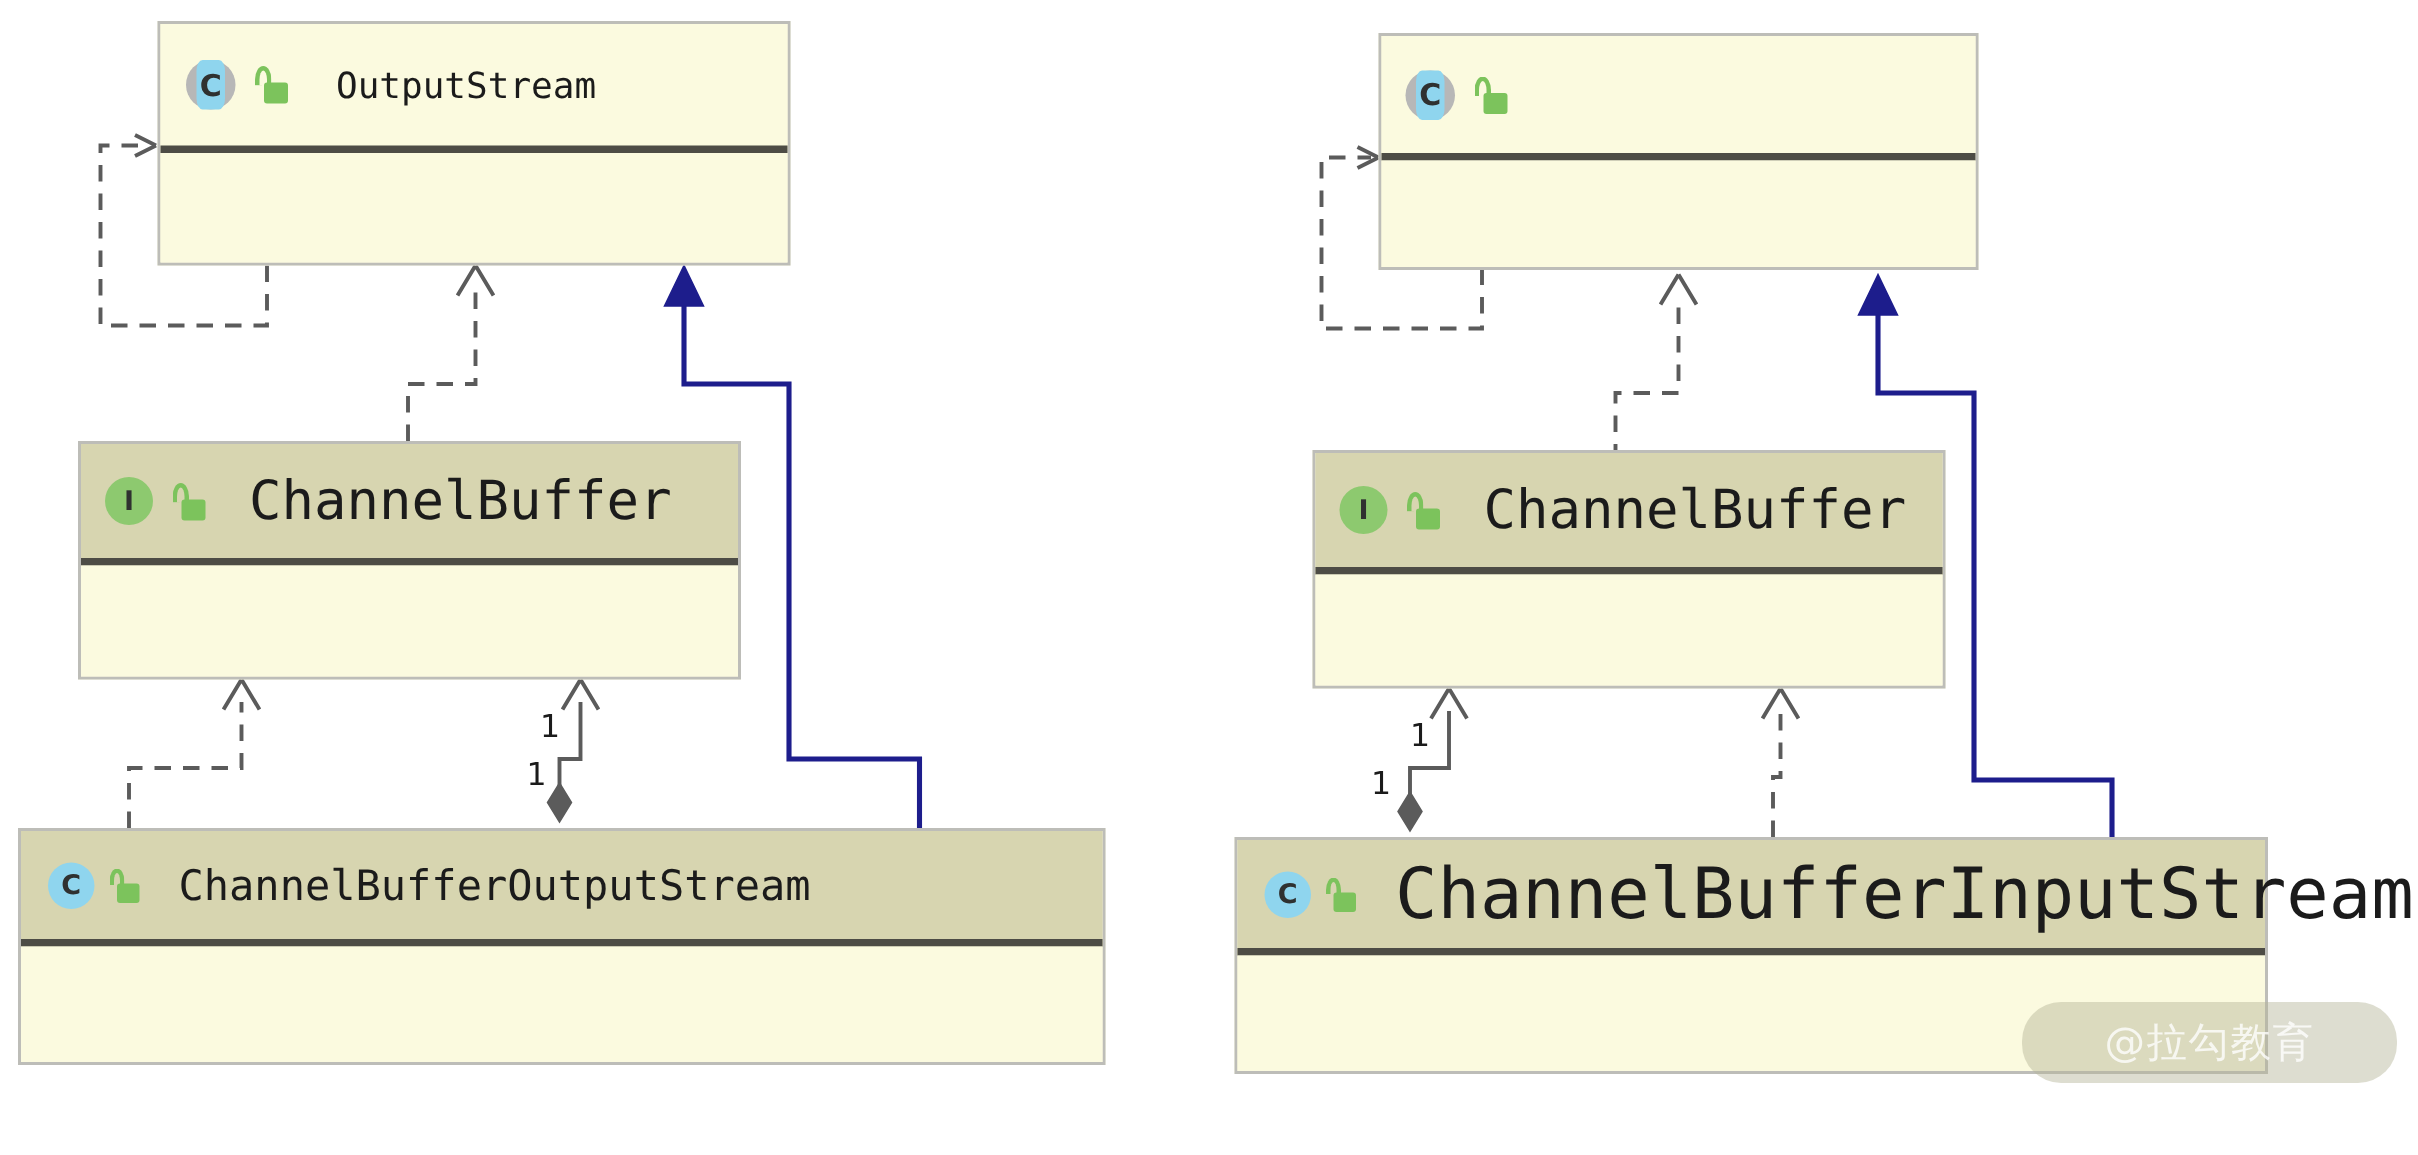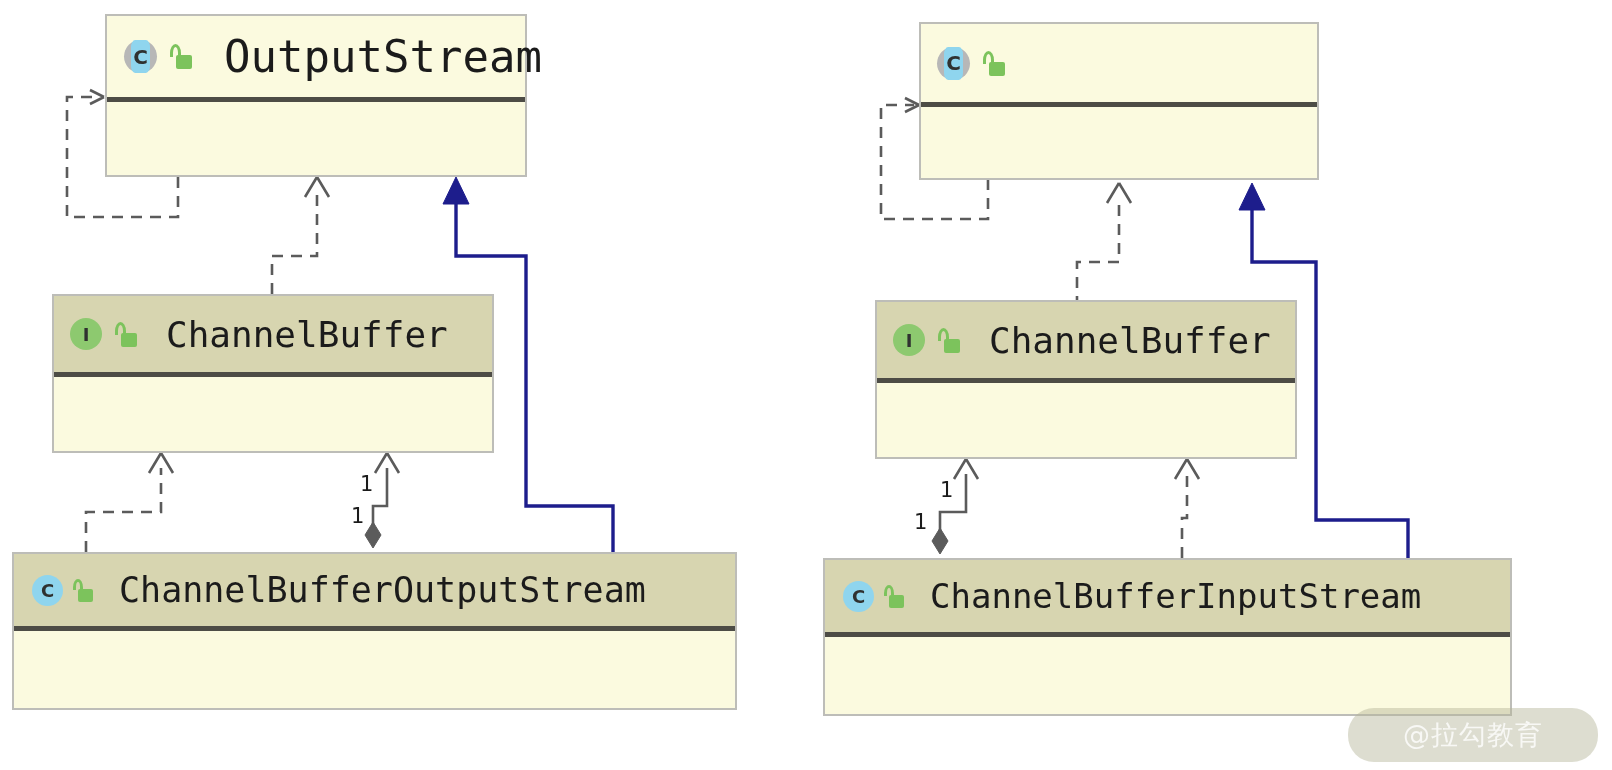--- a/index.html
+++ b/index.html
@@ -235,21 +235,21 @@
     <div class="uml-head plain" style="height:86px; padding-left:17px;">
       <span class="type-icon ic-abstract" style="width:33px; height:33px;">
         <span class="ring"></span>
         <span class="plate"></span>
         <span class="glyph" style="font-size:20px;">C</span>
       </span>
       <span class="lock" style="width:23px; height:25px; margin-left:12px;">
         <span class="shackle"></span>
         <span class="bodyb"></span>
       </span>
-      <span class="uml-title" style="font-size:44px; margin-left:32px;">OutputStream</span>
+      <span class="uml-title" style="font-size:24px; margin-left:32px;">OutputStream</span>
     </div>
     <div class="uml-body"></div>
   </div>
 
   <div class="uml-box" style="left:52px; top:294px; width:442px; height:159px;">
     <div class="uml-head tint" style="height:81px; padding-left:16px;">
       <span class="type-icon ic-iface" style="width:32px; height:32px;">
         <span class="plate"></span>
         <span class="glyph" style="font-size:18px;">I</span>
       </span>
@@ -265,21 +265,21 @@
   <div class="uml-box" style="left:12px; top:552px; width:725px; height:158px;">
     <div class="uml-head tint" style="height:77px; padding-left:18px;">
       <span class="type-icon ic-class" style="width:31px; height:31px;">
         <span class="plate"></span>
         <span class="glyph" style="font-size:18px;">C</span>
       </span>
       <span class="lock" style="width:21px; height:23px; margin-left:9px;">
         <span class="shackle"></span>
         <span class="bodyb"></span>
       </span>
-      <span class="uml-title" style="font-size:35px; margin-left:26px;">ChannelBufferOutputStream</span>
+      <span class="uml-title" style="font-size:28px; margin-left:26px;">ChannelBufferOutputStream</span>
     </div>
     <div class="uml-body"></div>
   </div>
 
   <div class="mult" style="left:360px; top:474px;">1</div>
   <div class="mult" style="left:351px; top:506px;">1</div>
 
   <div class="uml-box" style="left:919px; top:22px; width:400px; height:158px;">
     <div class="uml-head plain" style="height:83px; padding-left:16px;">
       <span class="type-icon ic-abstract" style="width:33px; height:33px;">
@@ -313,23 +313,23 @@
   <div class="uml-box" style="left:823px; top:558px; width:689px; height:158px;">
     <div class="uml-head tint" style="height:77px; padding-left:18px;">
       <span class="type-icon ic-class" style="width:31px; height:31px;">
         <span class="plate"></span>
         <span class="glyph" style="font-size:18px;">C</span>
       </span>
       <span class="lock" style="width:21px; height:23px; margin-left:9px;">
         <span class="shackle"></span>
         <span class="bodyb"></span>
       </span>
-      <span class="uml-title" style="font-size:34px; margin-left:26px;text-align:center;">ChannelBufferInputStream</span>
+      <span class="uml-title" style="font-size:47px; margin-left:26px;text-align:center;">ChannelBufferInputStream</span>
     </div>
     <div class="uml-body"></div>
   </div>
 
   <div class="mult" style="left:940px; top:480px;">1</div>
   <div class="mult" style="left:914px; top:512px;">1</div>
 
-  <div class="watermark" style="left:1348px; top:668px; width:250px; height:54px;margin-top:40px;">@拉勾教育</div>
+  <div class="watermark" style="left:1348px; top:668px; width:250px; height:54px;">@拉勾教育</div>
 
 </div>
 
 </body></html>

